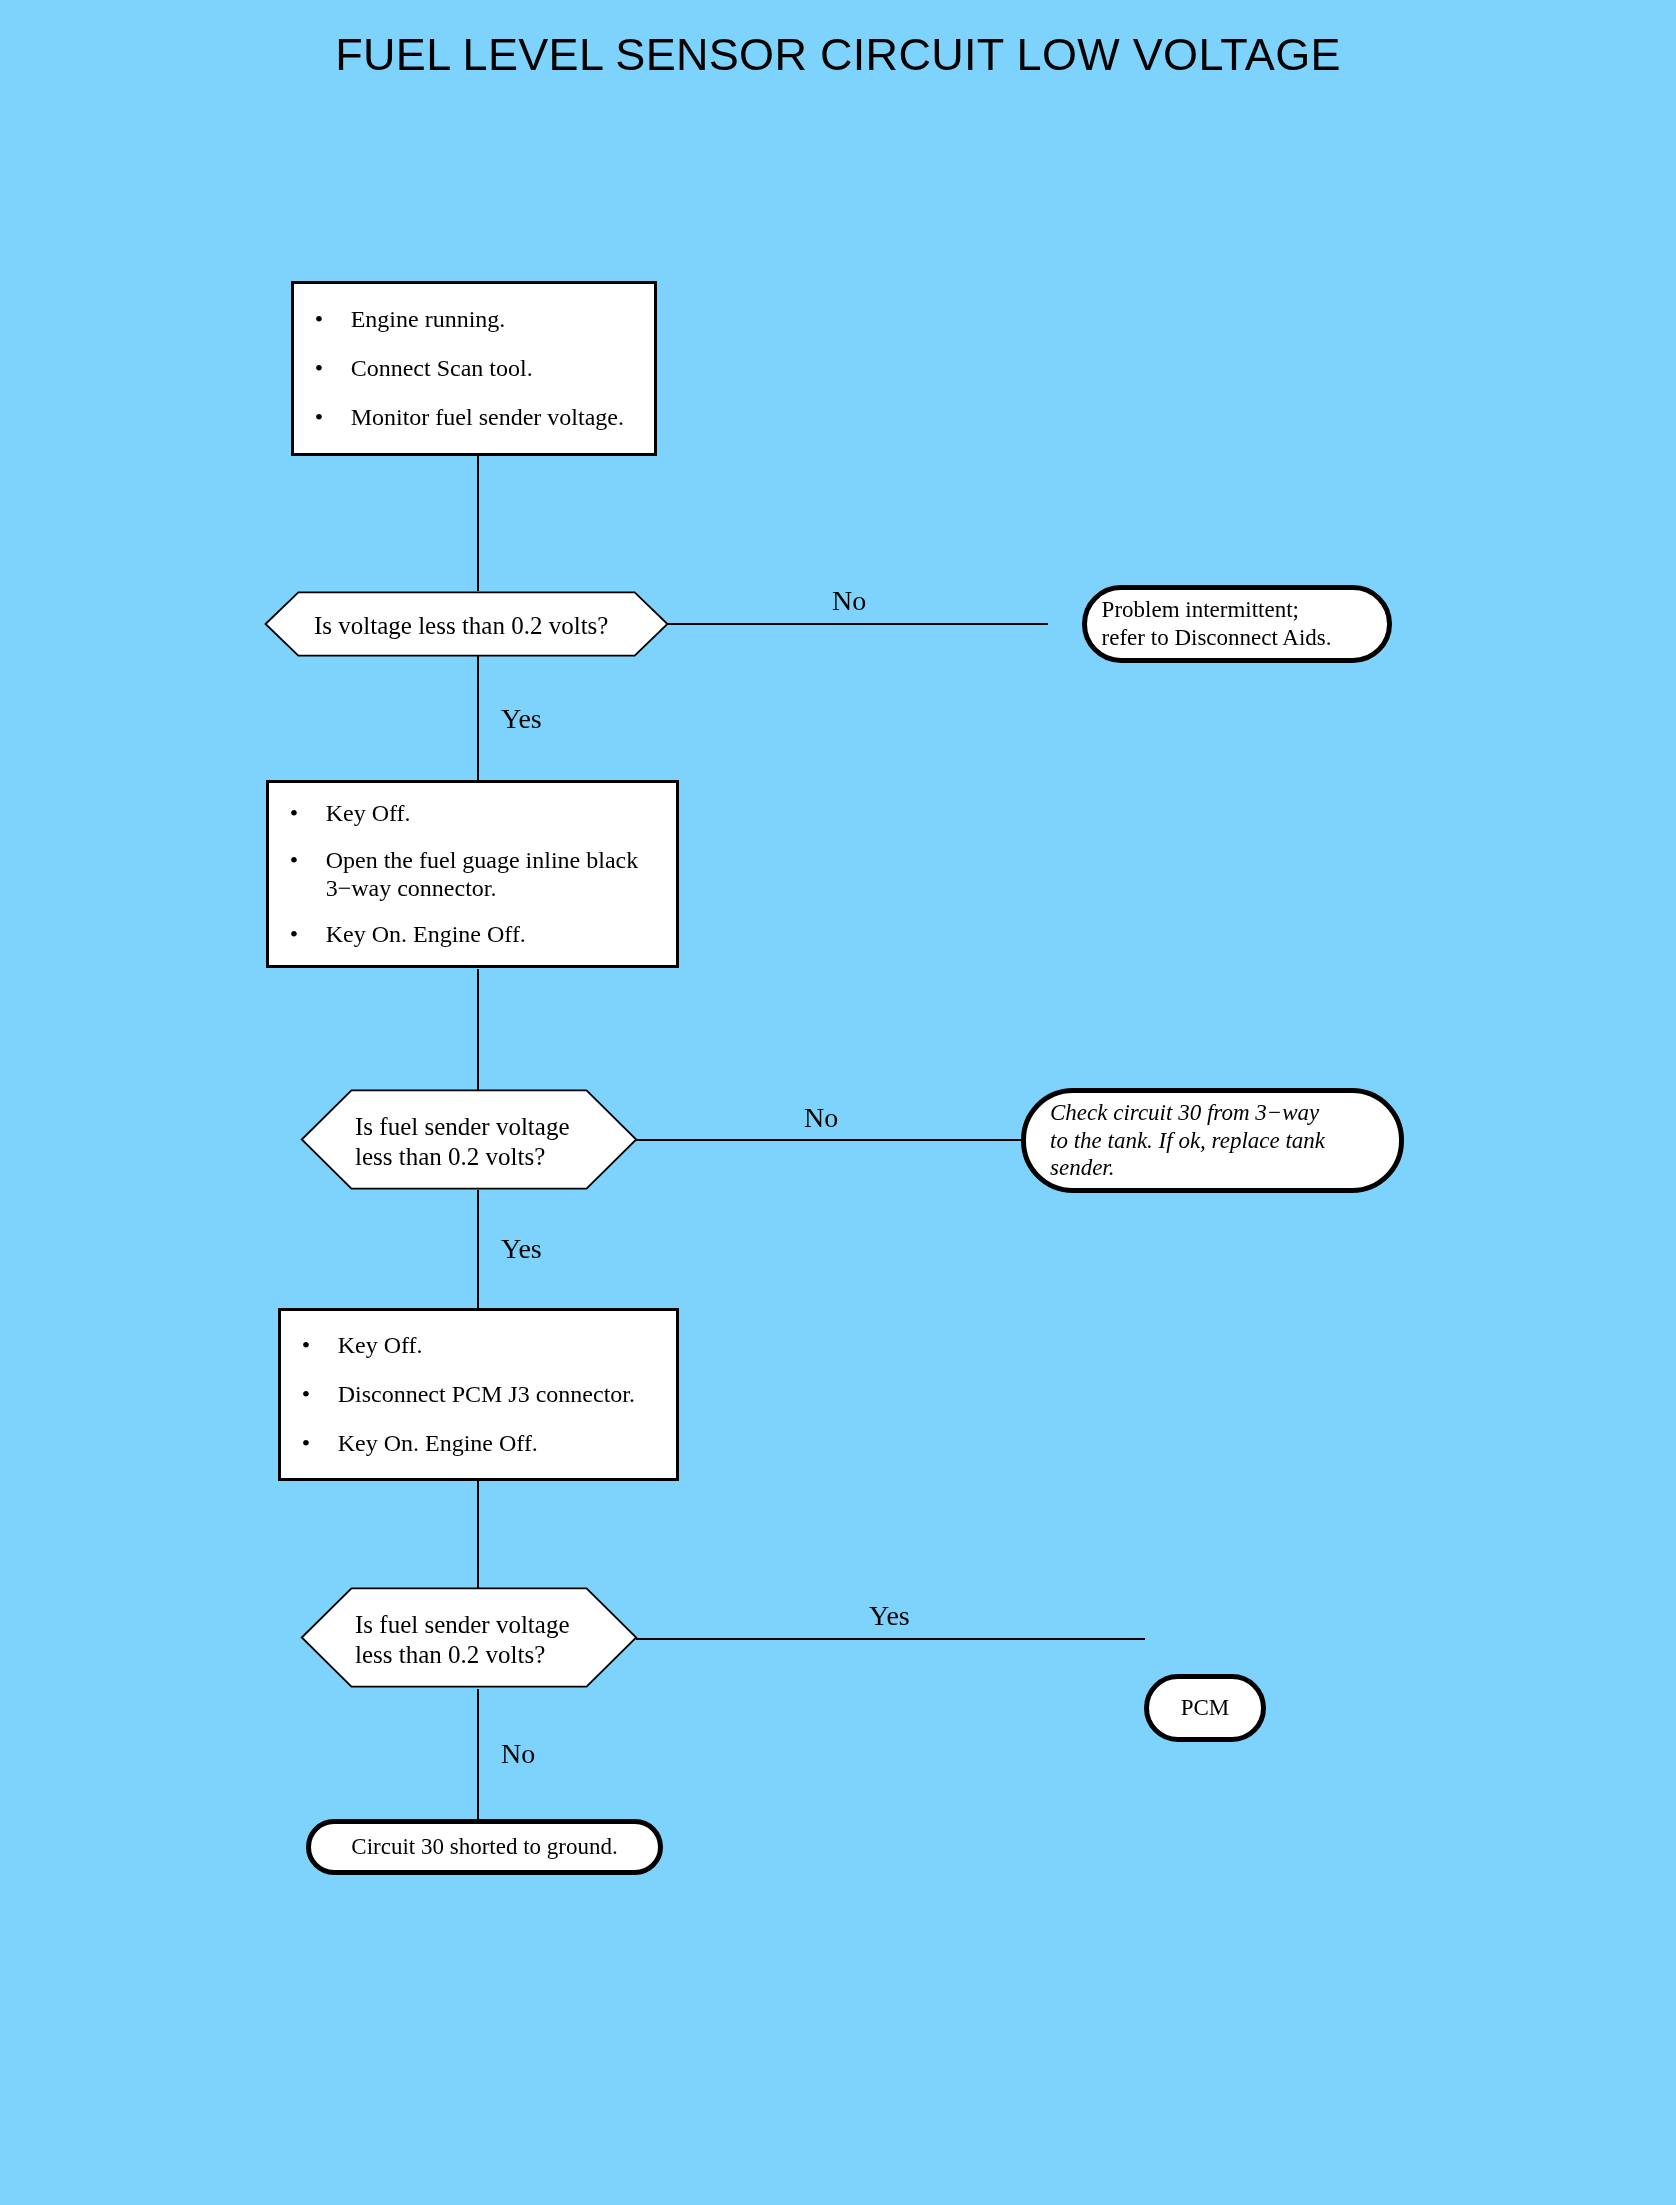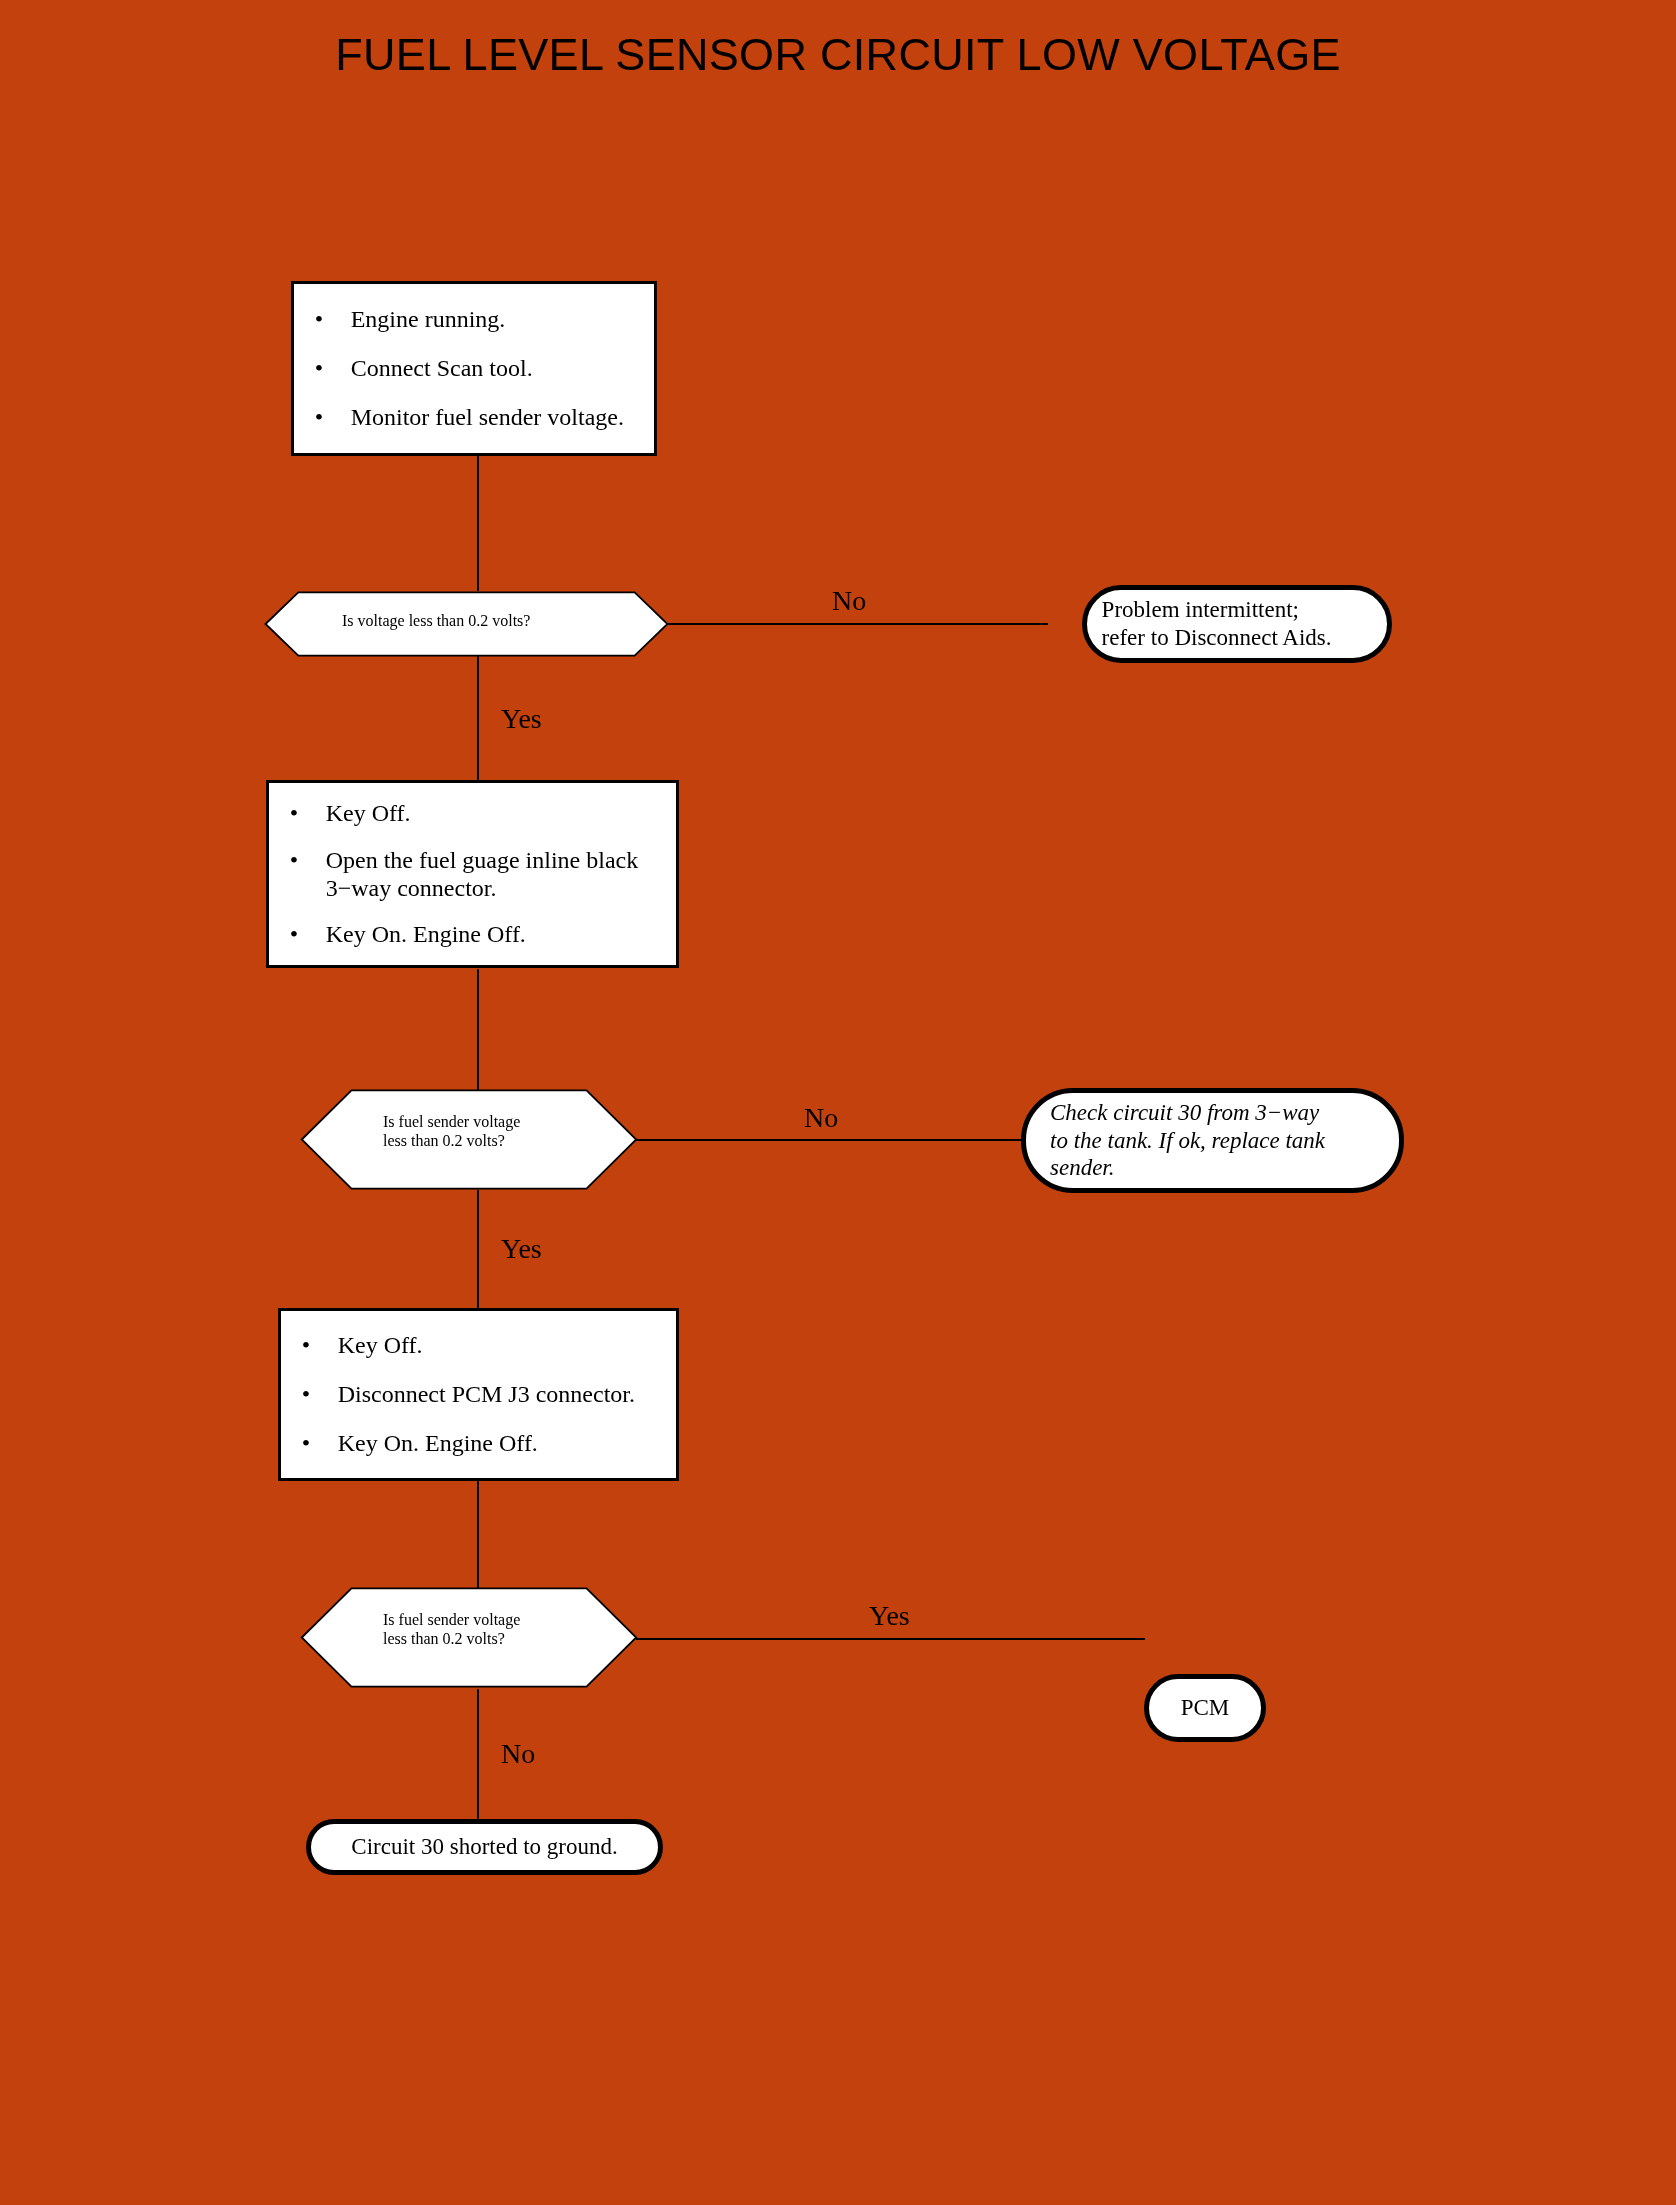--- a/index.html
+++ b/index.html
@@ -4,21 +4,21 @@
 <style>
   html, body {
     margin: 0;
     padding: 0;
     background: #ffffff;
   }
   #page {
     position: relative;
     width: 1676px;
     height: 2205px;
-    background: #c2410c;
+    background: #7dd3fc;
     overflow: hidden;
     font-family: "Liberation Serif", "DejaVu Serif", serif;
     color: #000000;
   }
 
   
   #title {
     position: absolute;
     left: 0;
     top: 29px;
@@ -69,23 +69,22 @@
   }
   .hexwrap svg {
     position: absolute;
     left: 0;
     top: 0;
     display: block;
     overflow: visible;
   }
   .hex-label {
     position: absolute;
-    font-size: 16px;
+    font-size: 25px;
     line-height: 1.2;
-    margin-left: 28px;
   }
 
   
   .terminal {
     position: absolute;
     box-sizing: border-box;
     border: 5.5px solid #000;
     background: #fff;
     display: flex;
     align-items: center;

